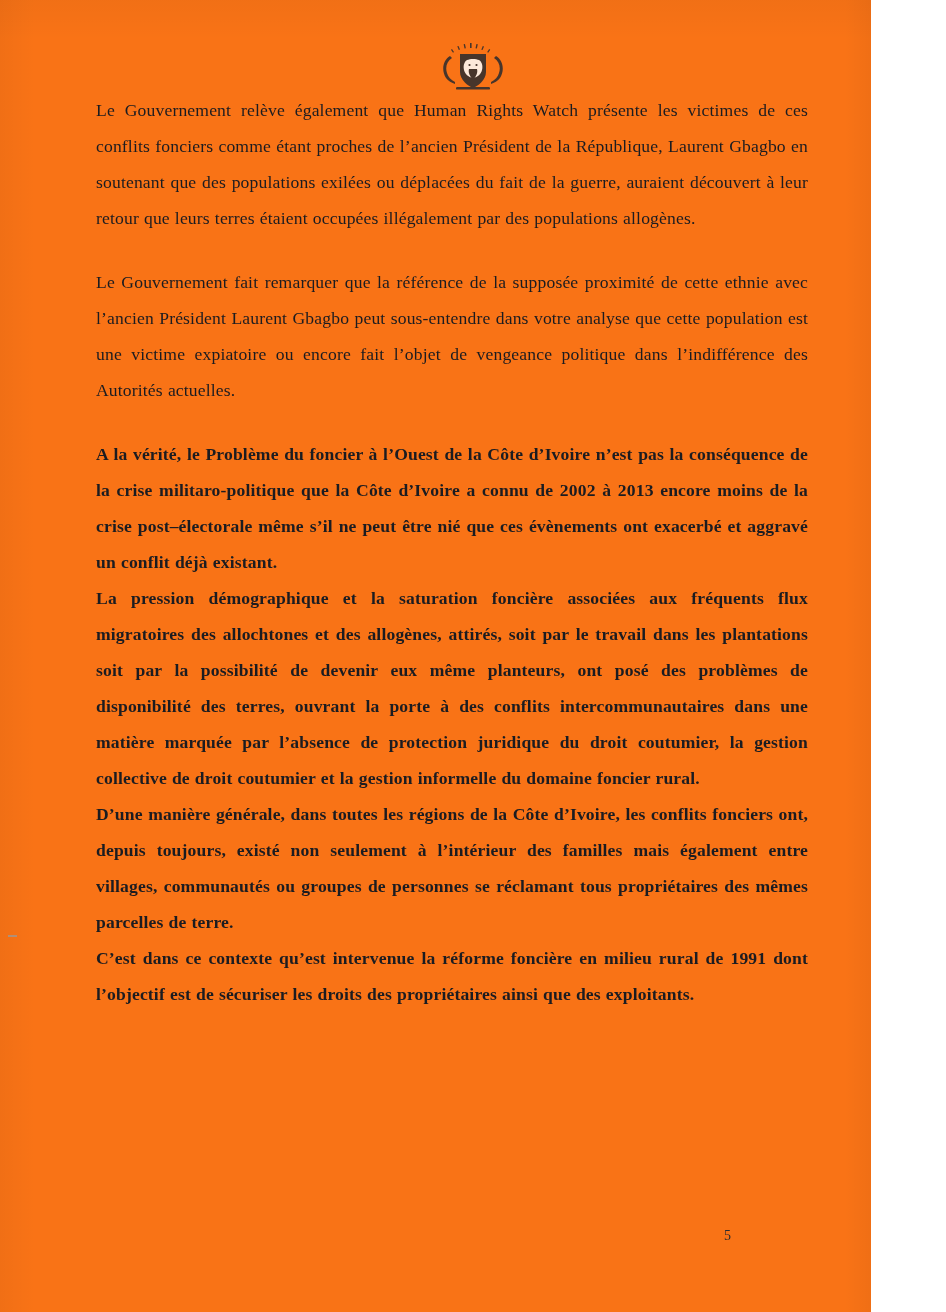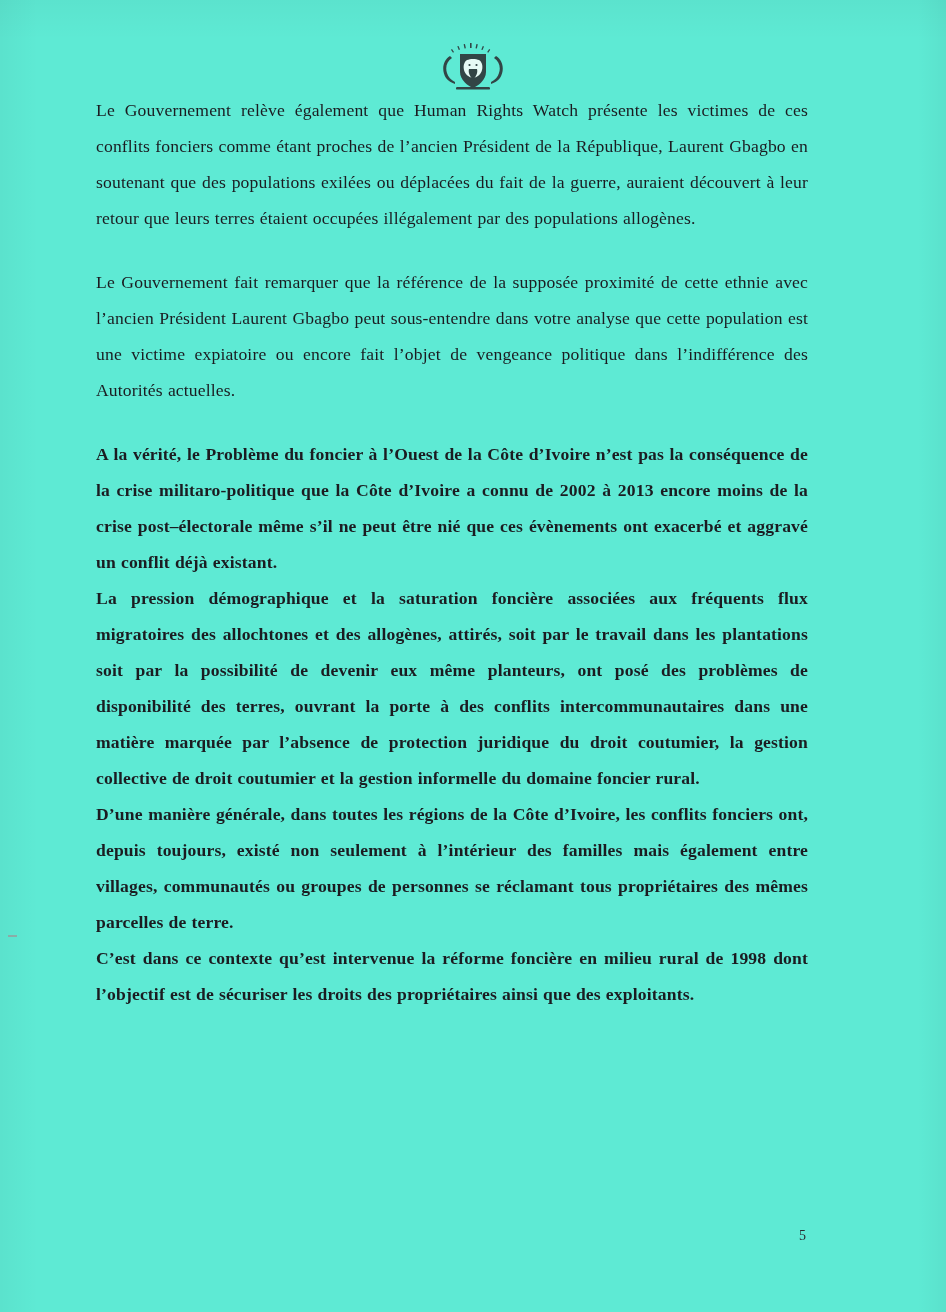--- a/index.html
+++ b/index.html
@@ -10,23 +10,23 @@
   body {
     width: 946px;
     height: 1312px;
     font-family: "Liberation Serif", serif;
     color: #17181c;
     position: relative;
     overflow: hidden;
   }
   .page {
     position: relative;
-    width: 946px;
+    width: 871px;
     height: 1312px;
-    background: #5eead4;
+    background: #f97316;
     box-sizing: border-box;
   }
   
   .page::before {
     content: "";
     position: absolute;
     inset: 0;
     background:
       linear-gradient(to right, rgba(0,0,0,0.035), rgba(0,0,0,0) 4%),
       linear-gradient(to bottom, rgba(0,0,0,0.03), rgba(0,0,0,0) 3%),
@@ -122,19 +122,19 @@
       </g>
     </svg>
   </div>
 
   <div class="content">
     <p class="para gap-after">Le Gouvernement relève également que Human Rights Watch présente les victimes de ces conflits fonciers comme étant proches de l’ancien Président de la République, Laurent Gbagbo en soutenant que des populations exilées ou déplacées du fait de la guerre, auraient découvert à leur retour que leurs terres étaient occupées illégalement par des populations allogènes.</p>
     <p class="para gap-after">Le Gouvernement fait remarquer que la référence de la supposée proximité de cette ethnie avec l’ancien Président Laurent Gbagbo peut sous-entendre dans votre analyse que cette population est une victime expiatoire ou encore fait l’objet de vengeance politique dans l’indifférence des Autorités actuelles.</p>
     <p class="para tight-after">A la vérité, le Problème du foncier à l’Ouest de la Côte d’Ivoire n’est pas la conséquence de la crise militaro-politique que la Côte d’Ivoire a connu de 2002 à 2013 encore moins de la crise post–électorale même s’il ne peut être nié que ces évènements ont exacerbé et aggravé un conflit déjà existant.</p>
     <p class="para tight-after">La pression démographique et la saturation foncière associées aux fréquents flux migratoires des allochtones et des allogènes, attirés, soit par le travail dans les plantations soit par la possibilité de devenir eux même planteurs,  ont posé des problèmes de disponibilité des terres, ouvrant la porte à des conflits intercommunautaires dans une matière marquée par l’absence de protection juridique du droit coutumier, la gestion collective de droit coutumier et la gestion informelle du domaine foncier rural.</p>
     <p class="para tight-after">D’une manière générale, dans toutes les régions de la Côte d’Ivoire, les conflits fonciers ont, depuis toujours, existé non seulement à l’intérieur des familles mais également entre villages, communautés ou groupes de personnes se réclamant tous propriétaires des mêmes parcelles de terre.</p>
-    <p class="para tight-after">C’est dans ce contexte qu’est intervenue la réforme foncière en milieu rural de 1998 dont l’objectif est de sécuriser les droits des propriétaires ainsi que des exploitants.</p>
+    <p class="para tight-after">C’est dans ce contexte qu’est intervenue la réforme foncière en milieu rural de 1991 dont l’objectif est de sécuriser les droits des propriétaires ainsi que des exploitants.</p>
   </div>
 
   <div class="margin-tick"></div>
 
   <div class="pagenum">5</div>
 </div>
 
 </body></html>

